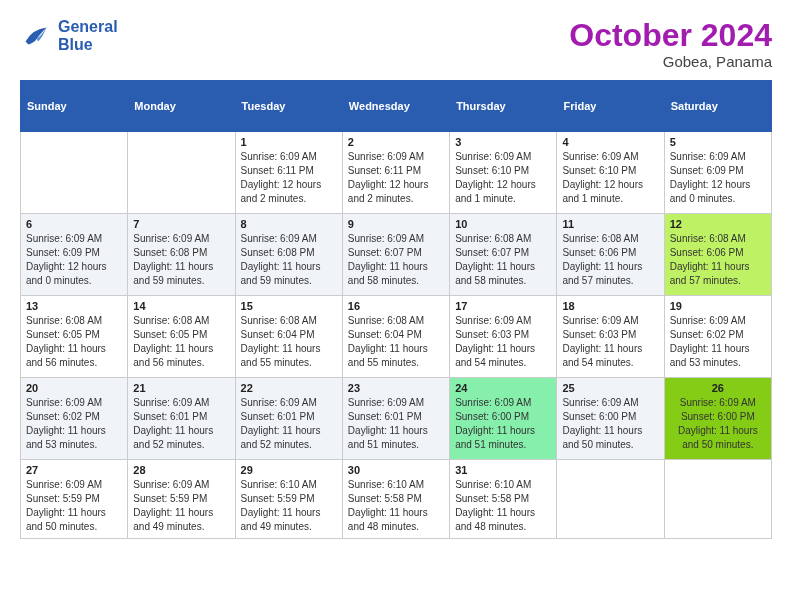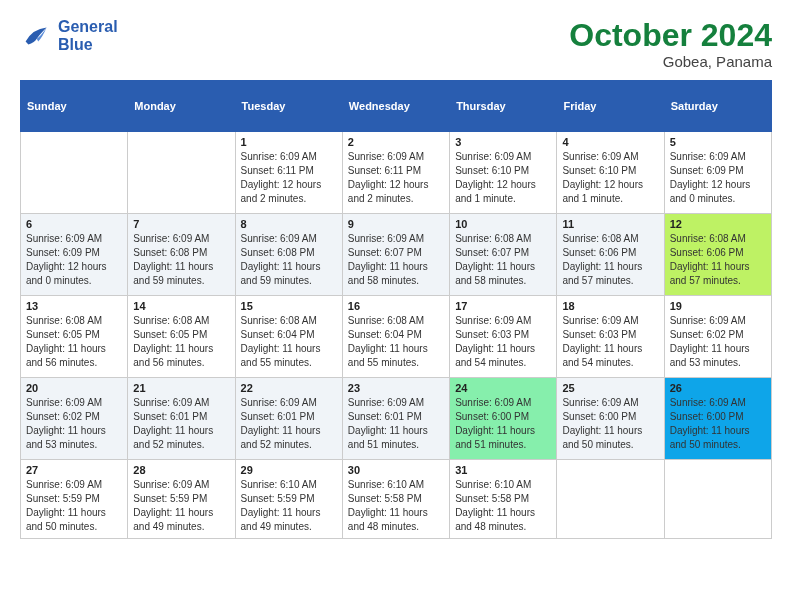--- a/index.html
+++ b/index.html
@@ -39,21 +39,21 @@
     .logo-bird {
       width: 28px;
       height: 28px;
     }
     .title-block {
       text-align: right;
     }
     .month-title {
       font-size: 32px;
       font-weight: bold;
-      color: #15803d;
+      color: #a21caf;
       line-height: 1.1;
     }
     .location {
       font-size: 15px;
       color: #444;
     }
     .calendar {
       width: 100%;
       border-collapse: collapse;
       font-size: 10px;
@@ -307,21 +307,21 @@
 Daylight: 11 hours
 and 51 minutes.</div>
           </td>
           <td style="background: rgb(240, 244, 248);">
             <span class="day-num">25</span>
             <div class="day-info">Sunrise: 6:09 AM
 Sunset: 6:00 PM
 Daylight: 11 hours
 and 50 minutes.</div>
           </td>
-          <td style="background: #0ea5e9;">
+          <td style="background: #84cc16; text-align: center;">
             <span class="day-num">26</span>
             <div class="day-info">Sunrise: 6:09 AM
 Sunset: 6:00 PM
 Daylight: 11 hours
 and 50 minutes.</div>
           </td>
         </tr>
         <tr>
           <td>
             <span class="day-num">27</span>

